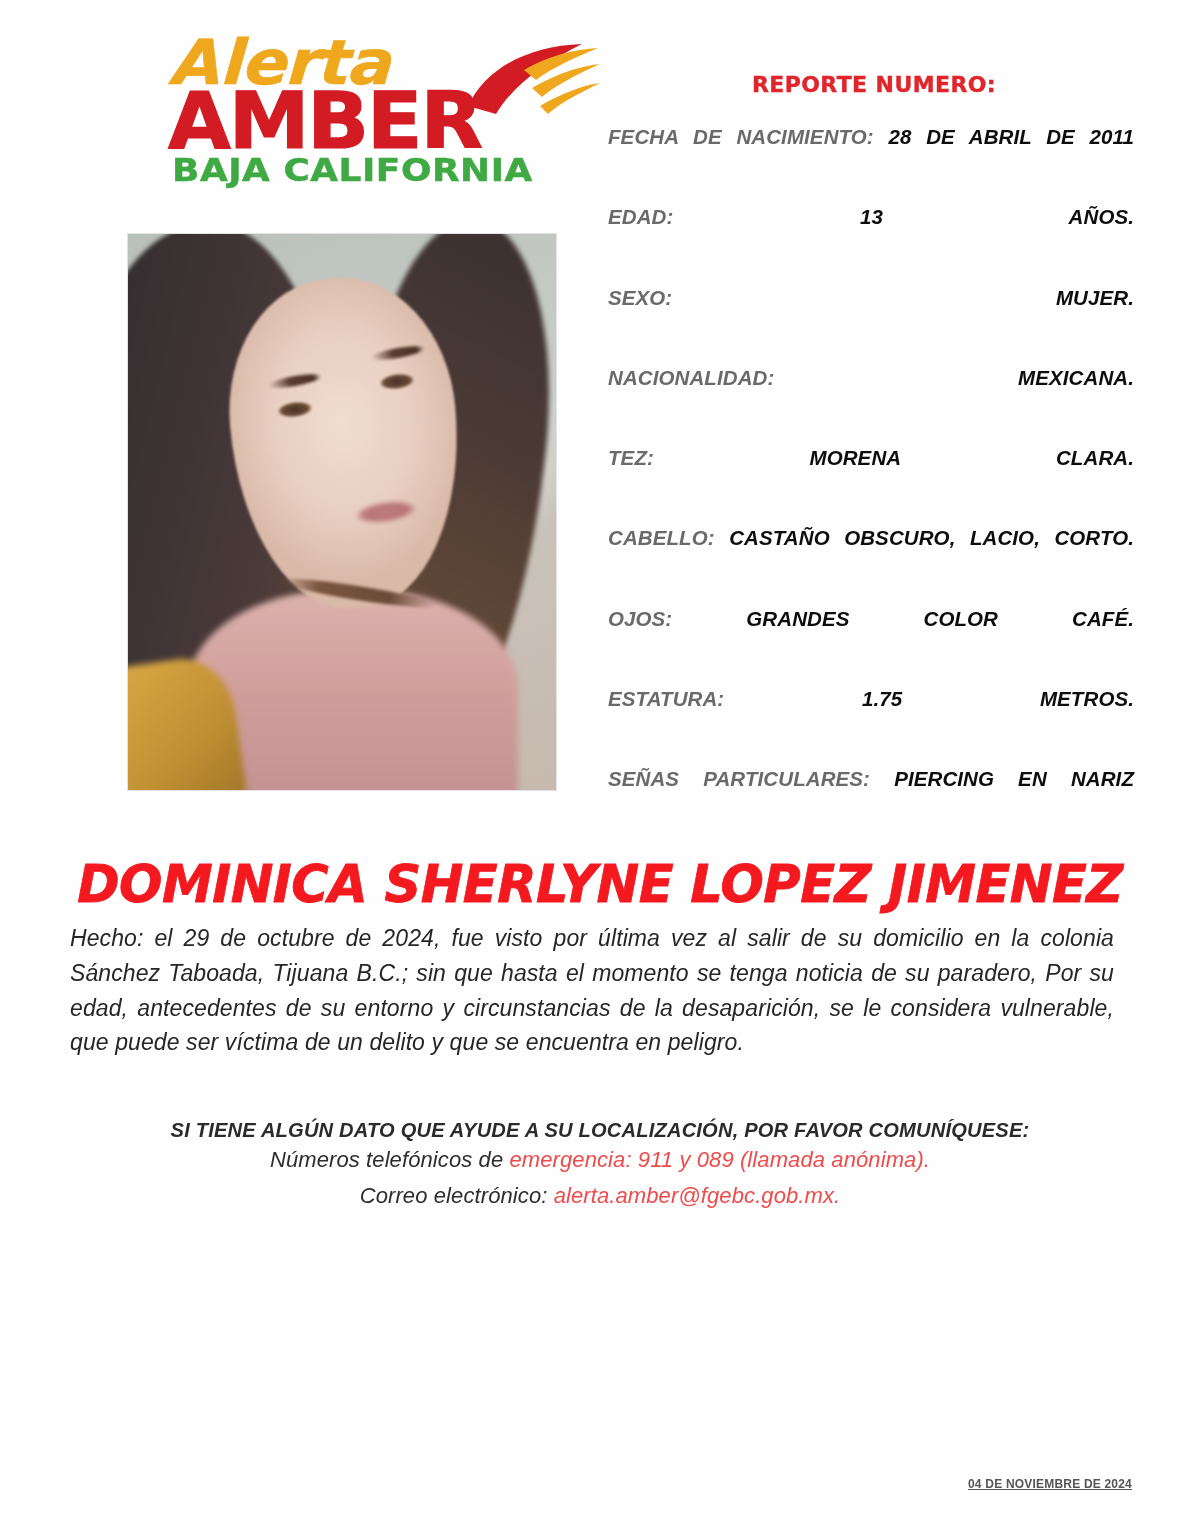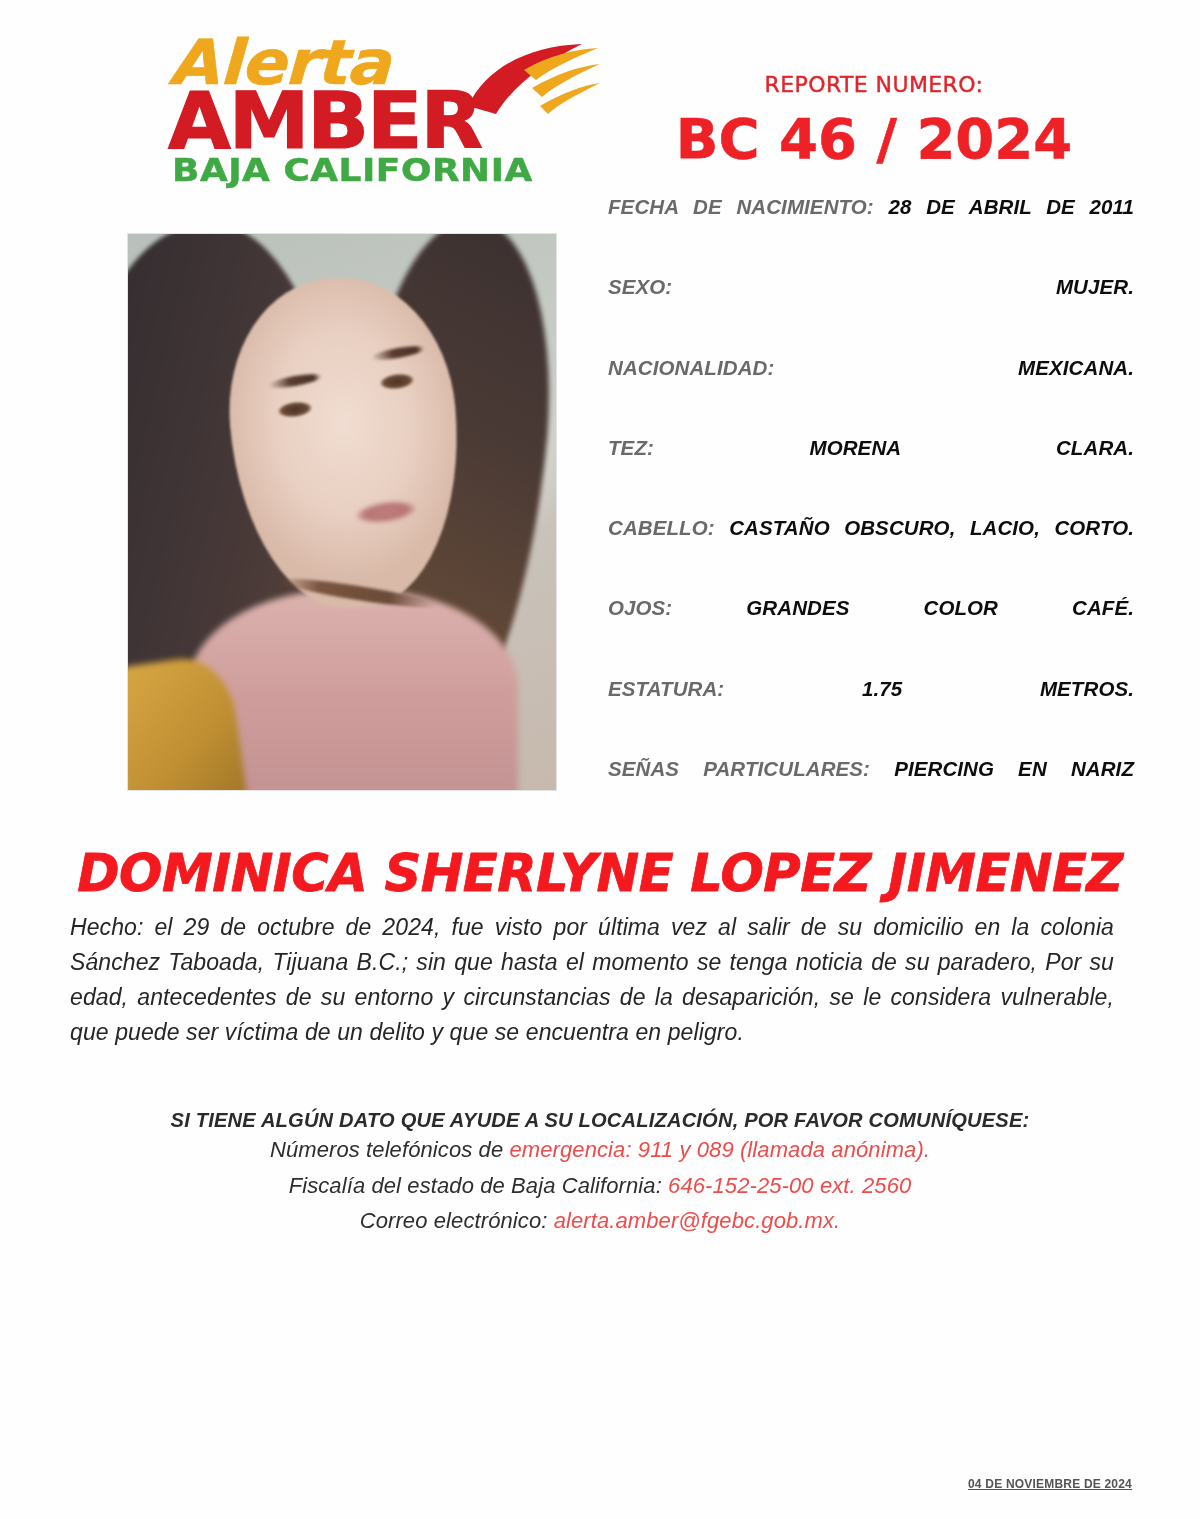--- a/index.html
+++ b/index.html
@@ -202,21 +202,21 @@
     position: absolute;
     right: -20px; top: 120px;
     width: 180px; height: 200px;
     background: radial-gradient(ellipse at 40% 50%, rgba(236,238,232,0.9) 0%, rgba(236,238,232,0) 72%);
     filter: blur(4px);
   }
 
   
   .report-label {
     font-family: "DejaVu Sans", sans-serif;
-    font-weight: normal;
+    font-weight: bold;
     font-size: 22px;
     color: #e0252b;
     text-align: center;
     letter-spacing: 0.4px;
     margin-bottom: 14px;
     -webkit-text-stroke: 0.4px #e0252b;
   }
   .report-number {
     font-family: "DejaVu Sans", sans-serif;
     font-weight: bold;
@@ -366,29 +366,32 @@
           <div class="lips"></div>
           <div class="choker"></div>
           <div class="bg-object"></div>
         </div>
       </div>
 
     </div>
 
     <div class="right-col">
       <div class="report-label">REPORTE NUMERO:</div>
-      <div class="report-number">BC 46 / 2024</div>
 
       <div class="details">
 
         <div class="detail-row">
           <span class="lbl">FECHA DE NACIMIENTO:</span>
           <span class="val">28 DE ABRIL DE 2011</span>
         </div>
 
+        <div class="detail-row">
+          <span class="lbl">EDAD:</span>
+          <span class="val">13 AÑOS.</span>
+        </div>
 
         <div class="detail-row">
           <span class="lbl">SEXO:</span>
           <span class="val">MUJER.</span>
         </div>
 
         <div class="detail-row">
           <span class="lbl">NACIONALIDAD:</span>
           <span class="val">MEXICANA.</span>
         </div>
@@ -427,22 +430,19 @@
 
   <div class="narrative">Hecho: el 29 de octubre de 2024, fue visto por última vez al salir de su domicilio en la colonia Sánchez Taboada, Tijuana B.C.; sin que hasta el momento se tenga noticia de su paradero, Por su edad, antecedentes de su entorno y circunstancias de la desaparición, se le considera vulnerable, que puede ser víctima de un delito y que se encuentra en peligro.</div>
 
   <div class="cta">SI TIENE ALGÚN DATO QUE AYUDE A SU LOCALIZACIÓN, POR FAVOR COMUNÍQUESE:</div>
 
   <div class="contacts">
     <div class="contact-line">
       <span>Números telefónicos de </span><span class="hot">emergencia: 911 y 089 (llamada anónima).</span>
     </div>
     <div class="contact-line">
-      <span>Fiscalía del estado de Baja California: </span><span class="hot">646-152-25-00 ext. 2560</span>
-    </div>
-    <div class="contact-line">
       <span>Correo electrónico: </span><span class="hot">alerta.amber@fgebc.gob.mx.</span>
     </div>
   </div>
 
   <div class="issue-date">04 DE NOVIEMBRE DE 2024</div>
 
 </div>
 
 </body></html>

